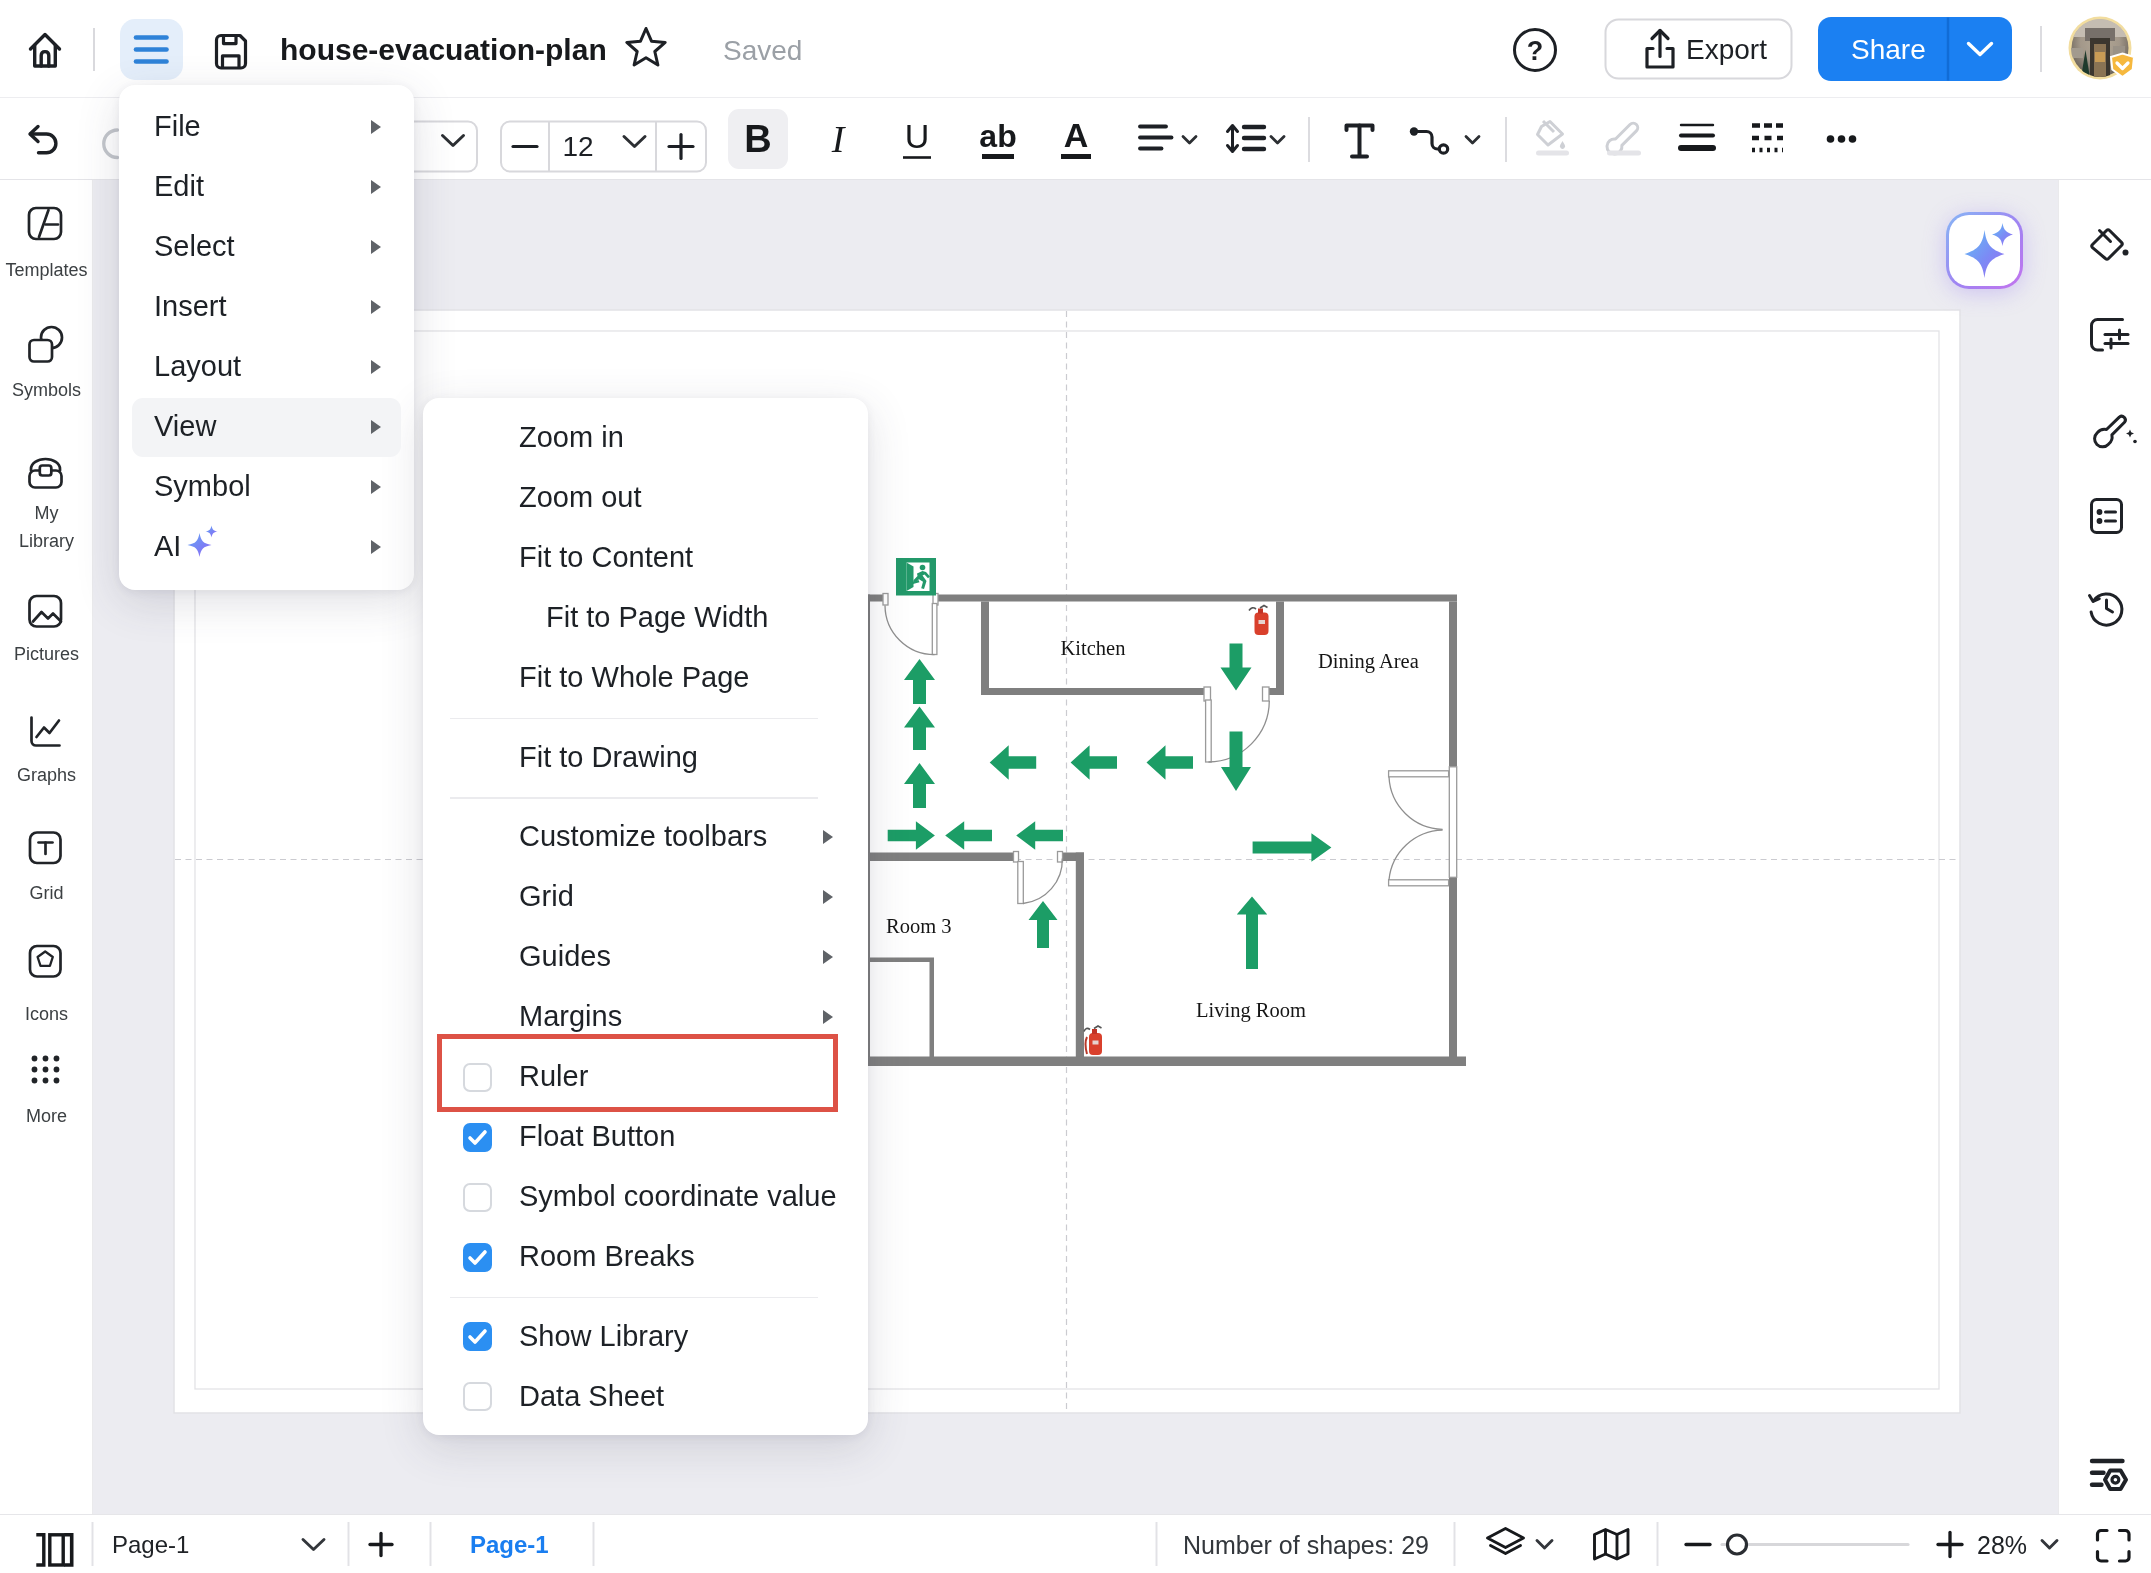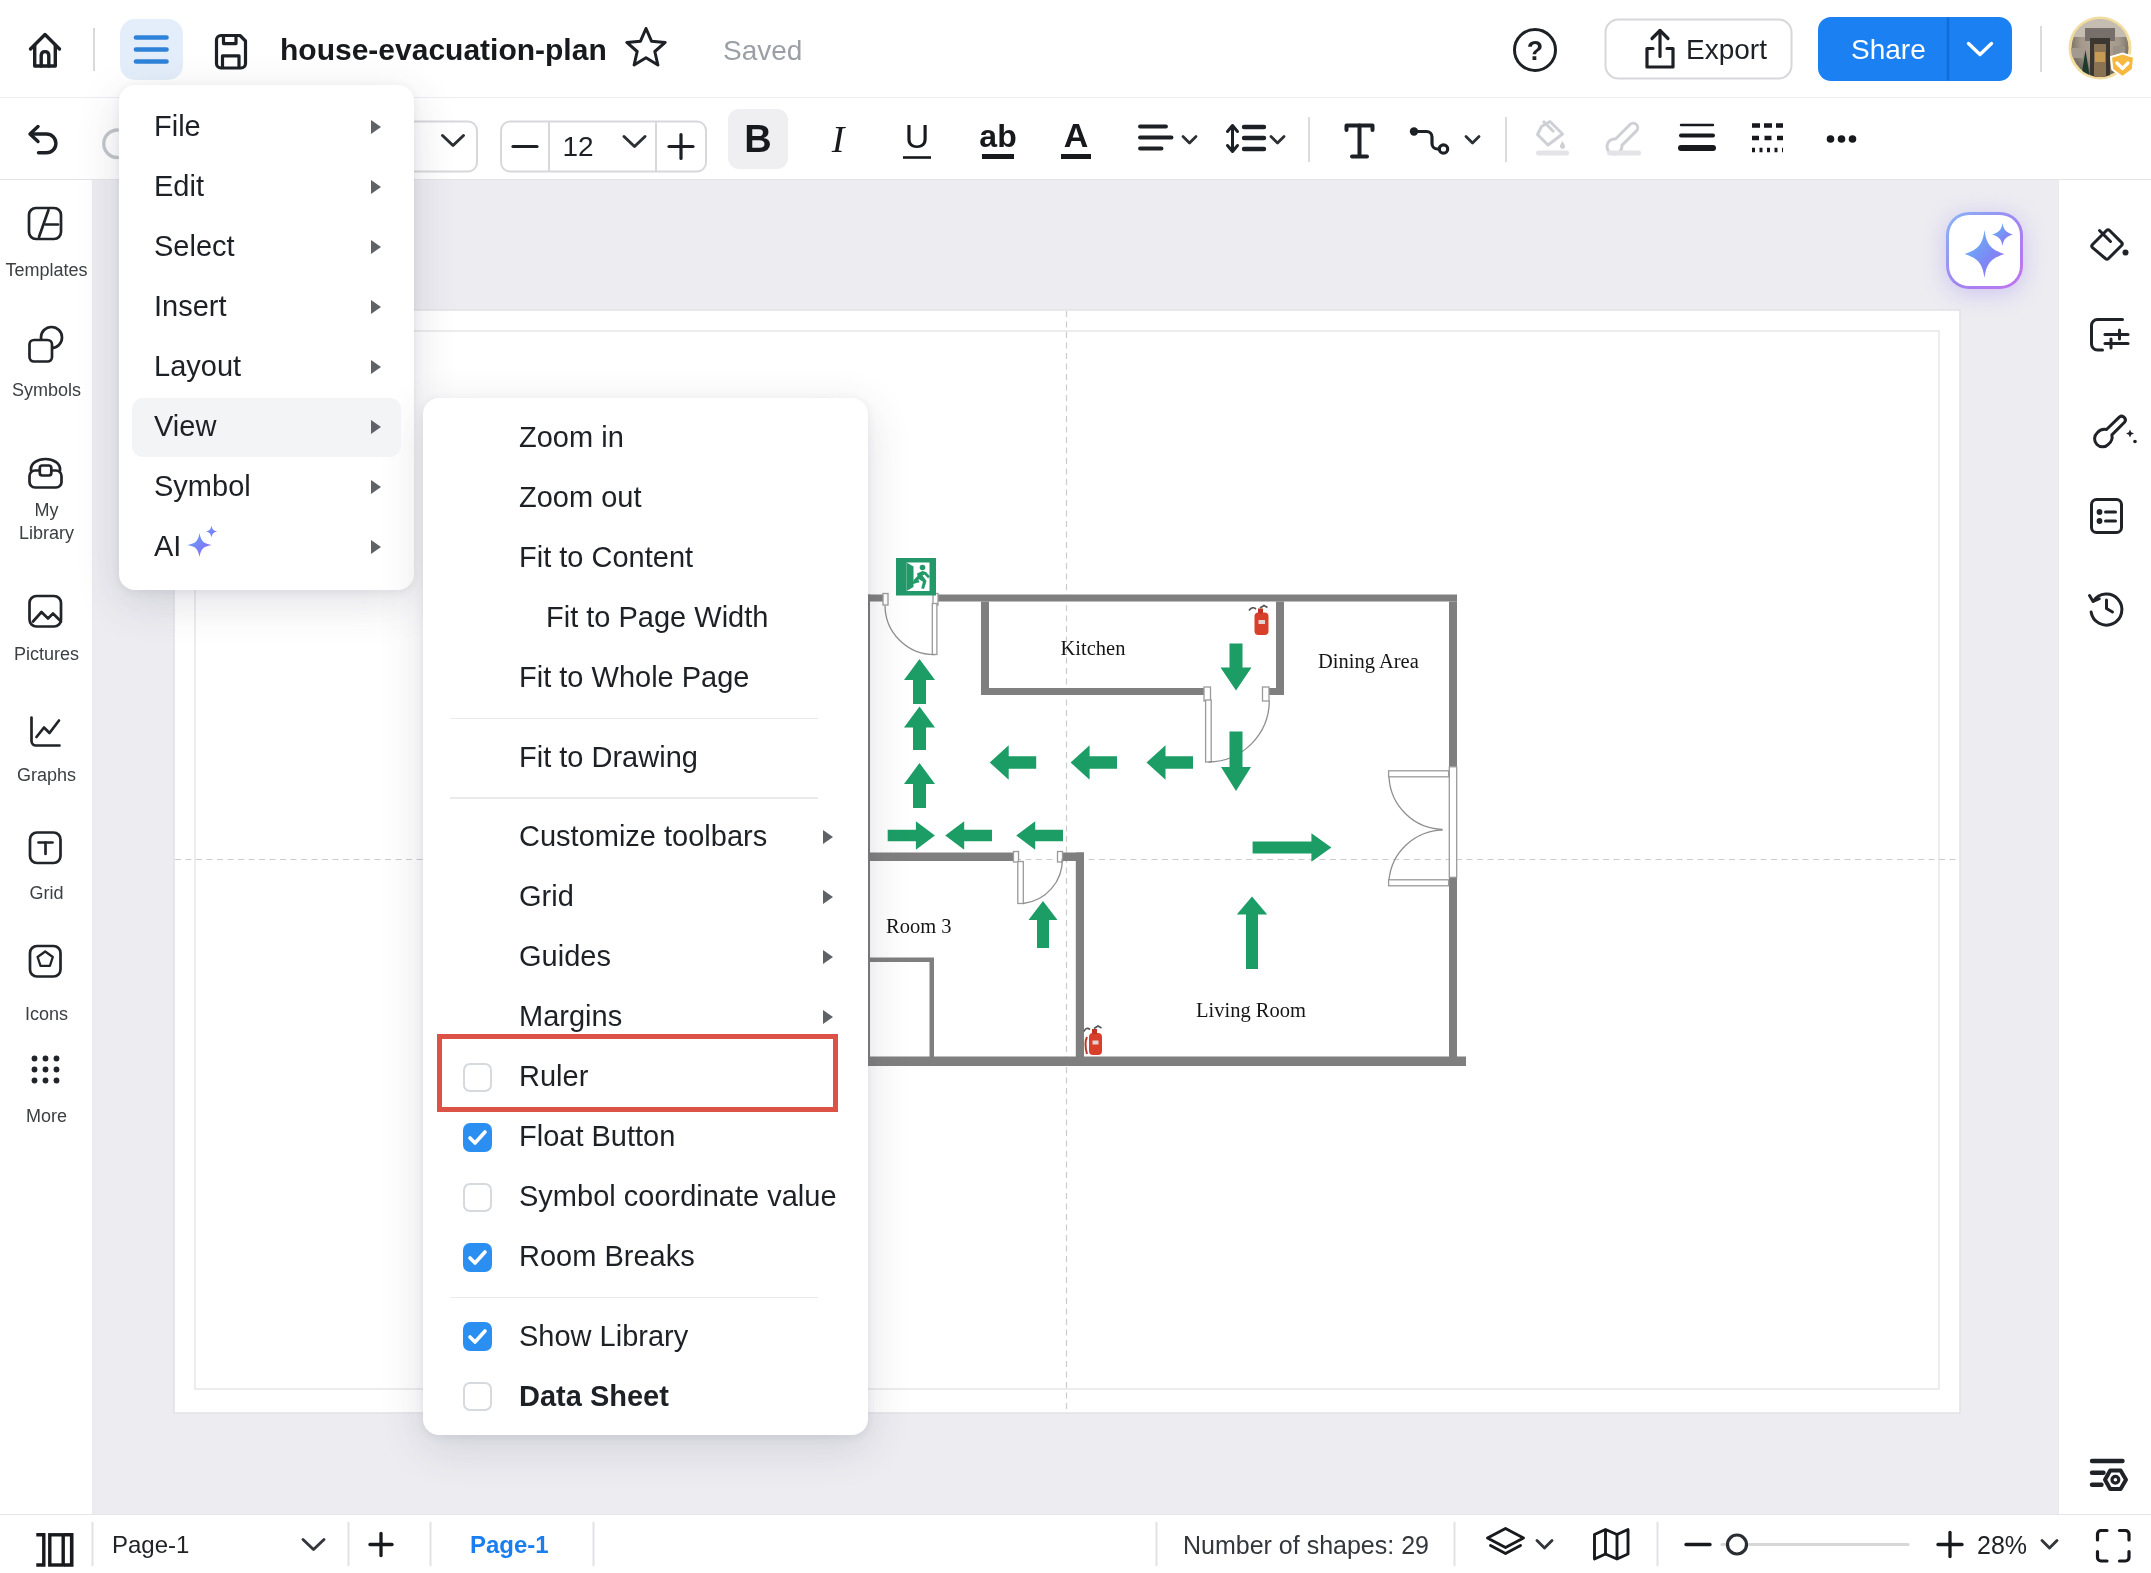--- a/index.html
+++ b/index.html
@@ -325,21 +325,21 @@
     <circle cx="56.5" cy="1080.5" r="2.9"></circle>
   </g>
 </svg>
 <div class="txt" style="left:0;top:260px;width:93px;text-align:center;font-size:18px;color:#3c4043;z-index:6;">Templates</div>
 <div class="txt" style="left:0;top:380px;width:93px;text-align:center;font-size:18px;color:#3c4043;z-index:6;">Symbols</div>
 <div class="txt" style="left:0;top:644px;width:93px;text-align:center;font-size:18px;color:#3c4043;z-index:6;">Pictures</div>
 <div class="txt" style="left:0;top:765px;width:93px;text-align:center;font-size:18px;color:#3c4043;z-index:6;">Graphs</div>
 <div class="txt" style="left:0;top:883px;width:93px;text-align:center;font-size:18px;color:#3c4043;z-index:6;">Grid</div>
 <div class="txt" style="left:0;top:1004px;width:93px;text-align:center;font-size:18px;color:#3c4043;z-index:6;">Icons</div>
 <div class="txt" style="left:0;top:1106px;width:93px;text-align:center;font-size:18px;color:#3c4043;z-index:6;">More</div>
-<div class="txt" style="left:0;top:499px;width:93px;text-align:center;font-size:18px;color:#3c4043;line-height:23px;z-index:6;">My<br>Library</div>
+<div class="txt" style="left:0;top:499px;width:93px;text-align:center;font-size:18px;color:#3c4043;line-height:28px;z-index:6;">My<br>Library</div>
 
 <div class="abs" style="left:2058px;top:180px;width:93px;height:1334px;background:#fff;border-left:1px solid #eaeaec;z-index:5;"></div>
 <svg class="abs" style="left:2058px;top:180px;z-index:6;" width="93" height="1334" viewBox="2058 180 93 1334" fill="none">
   <g stroke="#1f2227" stroke-width="3" stroke-linecap="round" stroke-linejoin="round">
 
     <path d="M2092.5 244.5 L2106.5 230.5 a2.2 2.2 0 0 1 3.1 0 L2121.5 242.4 a2.2 2.2 0 0 1 0 3.1 L2108.5 258.5 a2.2 2.2 0 0 1 -3.1 0 L2092.5 247.6 a2.2 2.2 0 0 1 0 -3.1 z"></path>
     <path d="M2099.5 230.5 l11 11"></path>
     <circle cx="2125.5" cy="252.5" r="3" fill="#1f2227" stroke="none"></circle>
 
     <path d="M2122.5 319.5 h-25 a6 6 0 0 0 -6 6 v18.5 a6 6 0 0 0 6 6 h5"></path>
@@ -524,18 +524,18 @@
 <div class="abs" style="left:463px;top:1242.5px;width:29px;height:29px;border-radius:7px;background:#2b8ff2;z-index:32;"></div>
     <svg class="abs" style="left:463px;top:1242.5px;z-index:33;" width="29" height="29" viewBox="0 0 29 29">
       <path d="M7 15 l5 5 10 -11" stroke="#fff" stroke-width="3.6" fill="none" stroke-linecap="round" stroke-linejoin="round"></path>
     </svg>
 <div class="abs" style="left:450px;top:1296.5px;width:368px;height:1.5px;background:#ebebee;z-index:32;"></div>
 <div class="txt" style="left:519px;top:1319.5px;font-size:29px;color:#1d2126;z-index:32;">Show Library</div>
 <div class="abs" style="left:463px;top:1322.0px;width:29px;height:29px;border-radius:7px;background:#2b8ff2;z-index:32;"></div>
     <svg class="abs" style="left:463px;top:1322.0px;z-index:33;" width="29" height="29" viewBox="0 0 29 29">
       <path d="M7 15 l5 5 10 -11" stroke="#fff" stroke-width="3.6" fill="none" stroke-linecap="round" stroke-linejoin="round"></path>
     </svg>
-<div class="txt" style="left:519px;top:1379.5px;font-size:29px;color:#1d2126;z-index:32;font-weight:bold;">Data Sheet</div>
+<div class="txt" style="left:519px;top:1379.5px;font-size:29px;color:#1d2126;z-index:32;">Data Sheet</div>
 <div class="abs" style="left:463px;top:1382.0px;width:29px;height:29px;border-radius:7px;background:#fff;border:2px solid #d6d9de;z-index:32;"></div>
 
 <div class="abs" style="left:437px;top:1034px;width:401px;height:78px;border:5px solid #dd5246;z-index:40;"></div>
 
 </div>
 
 </body></html>

